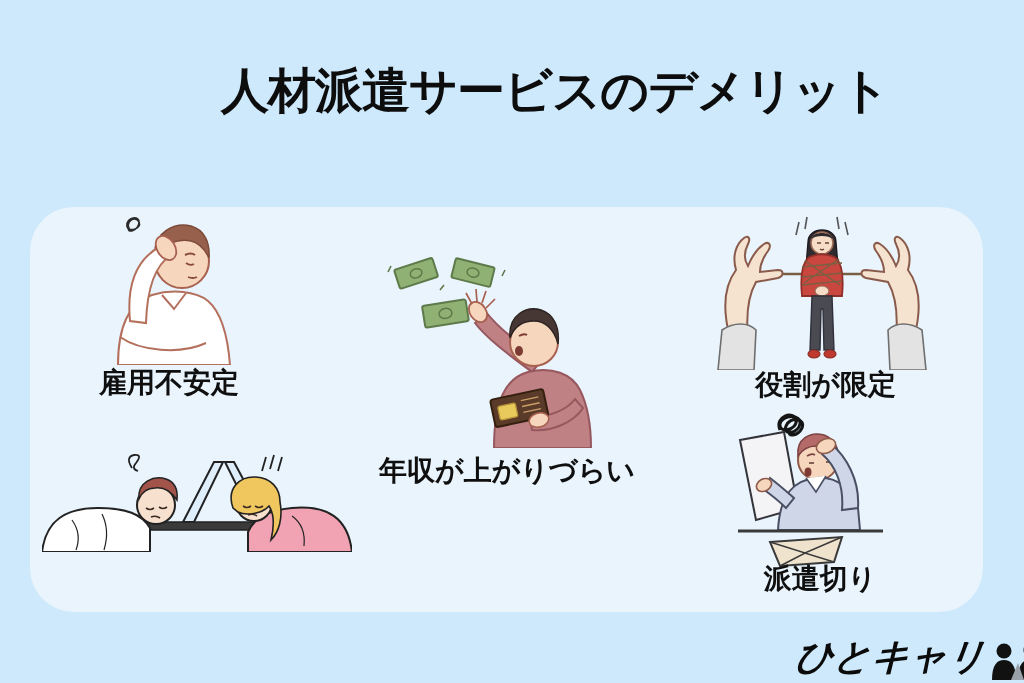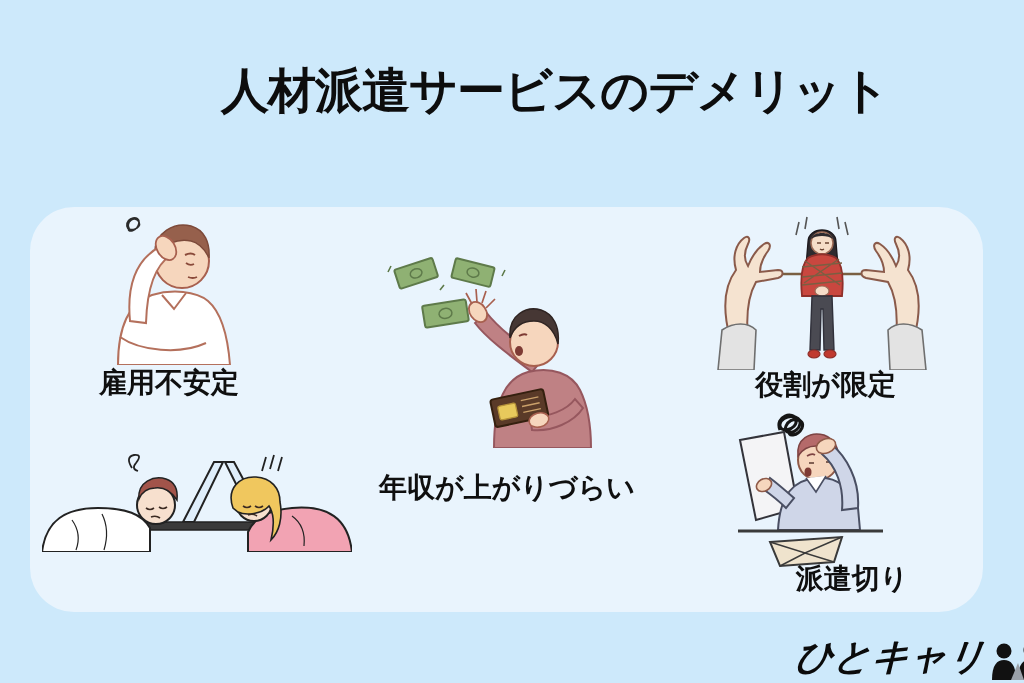--- a/index.html
+++ b/index.html
@@ -78,21 +78,21 @@
     <ellipse cx="137" cy="101" rx="4" ry="5" fill="#7e3b34"></ellipse>
     <path d="M112,198 C112,150 124,128 146,122 C170,116 190,124 198,140 C206,156 209,178 209,198 Z" fill="#bf8184" stroke="#96575e" stroke-width="2"></path>
     <path d="M201,158 C192,172 170,182 150,180 L148,166 C166,168 185,160 193,149 Z" fill="#bf8184" stroke="#96575e" stroke-width="2"></path>
     <g transform="translate(108,150) rotate(-12)">
       <rect width="54" height="28" rx="3" fill="#5a3a28" stroke="#35200f" stroke-width="2"></rect>
       <rect x="6" y="8" width="18" height="14" rx="2" fill="#e8c95c" stroke="#b5923a" stroke-width="1.3"></rect>
       <path d="M30,7 h18 M30,13 h18 M30,19 h18" stroke="#caa06a" stroke-width="1.4"></path>
     </g>
     <ellipse cx="157" cy="170" rx="10" ry="7" transform="rotate(-15 157 170)" fill="#f6d6bd" stroke="#a8604f" stroke-width="1.6"></ellipse>
   </svg>
-  <div class="item-label" style="left:376px;top:469px;width:262px;">年収が上がりづらい</div>
+  <div class="item-label" style="left:376px;top:452px;width:262px;">年収が上がりづらい</div>
 
   <svg class="ill" style="left:702px;top:212px;" width="240" height="158" viewBox="0 0 240 158">
     <line x1="76" y1="62" x2="164" y2="62" stroke="#7a5f42" stroke-width="2.4"></line>
     <g>
       <path d="M28,126 C20,96 22,74 34,58 C30,44 34,32 42,26 C46,23 49,26 46,32 C42,40 42,48 46,54 C50,44 56,36 62,32 C67,29 70,33 66,39 C60,47 58,54 58,60 L76,58 C82,58 82,64 76,66 L54,70 C46,84 44,104 46,126 Z" fill="#f5e3d0" stroke="#8a5a4a" stroke-width="2"></path>
       <path d="M16,158 L20,118 C32,110 46,110 54,118 L52,158 Z" fill="#e3e3e3" stroke="#6f6f6f" stroke-width="1.6"></path>
     </g>
     <g transform="translate(240,0) scale(-1,1)">
       <path d="M28,126 C20,96 22,74 34,58 C30,44 34,32 42,26 C46,23 49,26 46,32 C42,40 42,48 46,54 C50,44 56,36 62,32 C67,29 70,33 66,39 C60,47 58,54 58,60 L76,58 C82,58 82,64 76,66 L54,70 C46,84 44,104 46,126 Z" fill="#f5e3d0" stroke="#8a5a4a" stroke-width="2"></path>
       <path d="M16,158 L20,118 C32,110 46,110 54,118 L52,158 Z" fill="#e3e3e3" stroke="#6f6f6f" stroke-width="1.6"></path>
@@ -140,21 +140,21 @@
     <path d="M40,120 C42,84 56,70 78,68 C100,66 114,80 120,98 L122,120 Z" fill="#cfd6e8" stroke="#4a4f63" stroke-width="2"></path>
     <path d="M120,98 C122,70 108,46 93,34 L84,44 C98,56 106,76 104,100 Z" fill="#cfd6e8" stroke="#4a4f63" stroke-width="2"></path>
     <ellipse cx="88" cy="36" rx="10" ry="7" transform="rotate(-22 88 36)" fill="#f6d6bd" stroke="#8f5a48" stroke-width="1.6"></ellipse>
     <path d="M68,68 L78,82 L88,66" fill="#ffffff" stroke="#4a4f63" stroke-width="1.6"></path>
     <path d="M48,98 C40,90 32,84 25,79 L32,68 C40,74 48,81 56,88 Z" fill="#cfd6e8" stroke="#4a4f63" stroke-width="2"></path>
     <ellipse cx="26" cy="75" rx="8" ry="6" transform="rotate(-30 26 75)" fill="#f6d6bd" stroke="#8f5a48" stroke-width="1.6"></ellipse>
     <line x1="0" y1="121" x2="145" y2="121" stroke="#3a3a3a" stroke-width="3"></line>
     <polygon points="32,132 104,127 96,152 42,156" fill="#efe3cd" stroke="#3a3a3a" stroke-width="2"></polygon>
     <path d="M32,132 L67,143 L104,127 M42,156 L67,143 L96,152" fill="none" stroke="#3a3a3a" stroke-width="1.6"></path>
   </svg>
-  <div class="item-label" style="left:784px;top:560px;width:136px;">派遣切り</div>
+  <div class="item-label" style="left:752px;top:560px;width:136px;">派遣切り</div>
 
   <div class="logo">
     <span class="logo-text">ひとキャリ</span>
     <svg class="logo-icon" width="58" height="38" viewBox="0 0 58 38">
       <circle cx="13" cy="9" r="7.5" fill="#111111"></circle>
       <path d="M1,38 C1,23 6,18 13,18 C20,18 25,23 25,38 Z" fill="#111111"></path>
       <circle cx="41" cy="8" r="8.5" fill="#111111"></circle>
       <path d="M27,38 C27,22 32,17 41,17 C50,17 56,22 56,38 Z" fill="#111111"></path>
       <path d="M27,21 L33,38 L20,38 Z" fill="#9aa0a8"></path>
     </svg>

